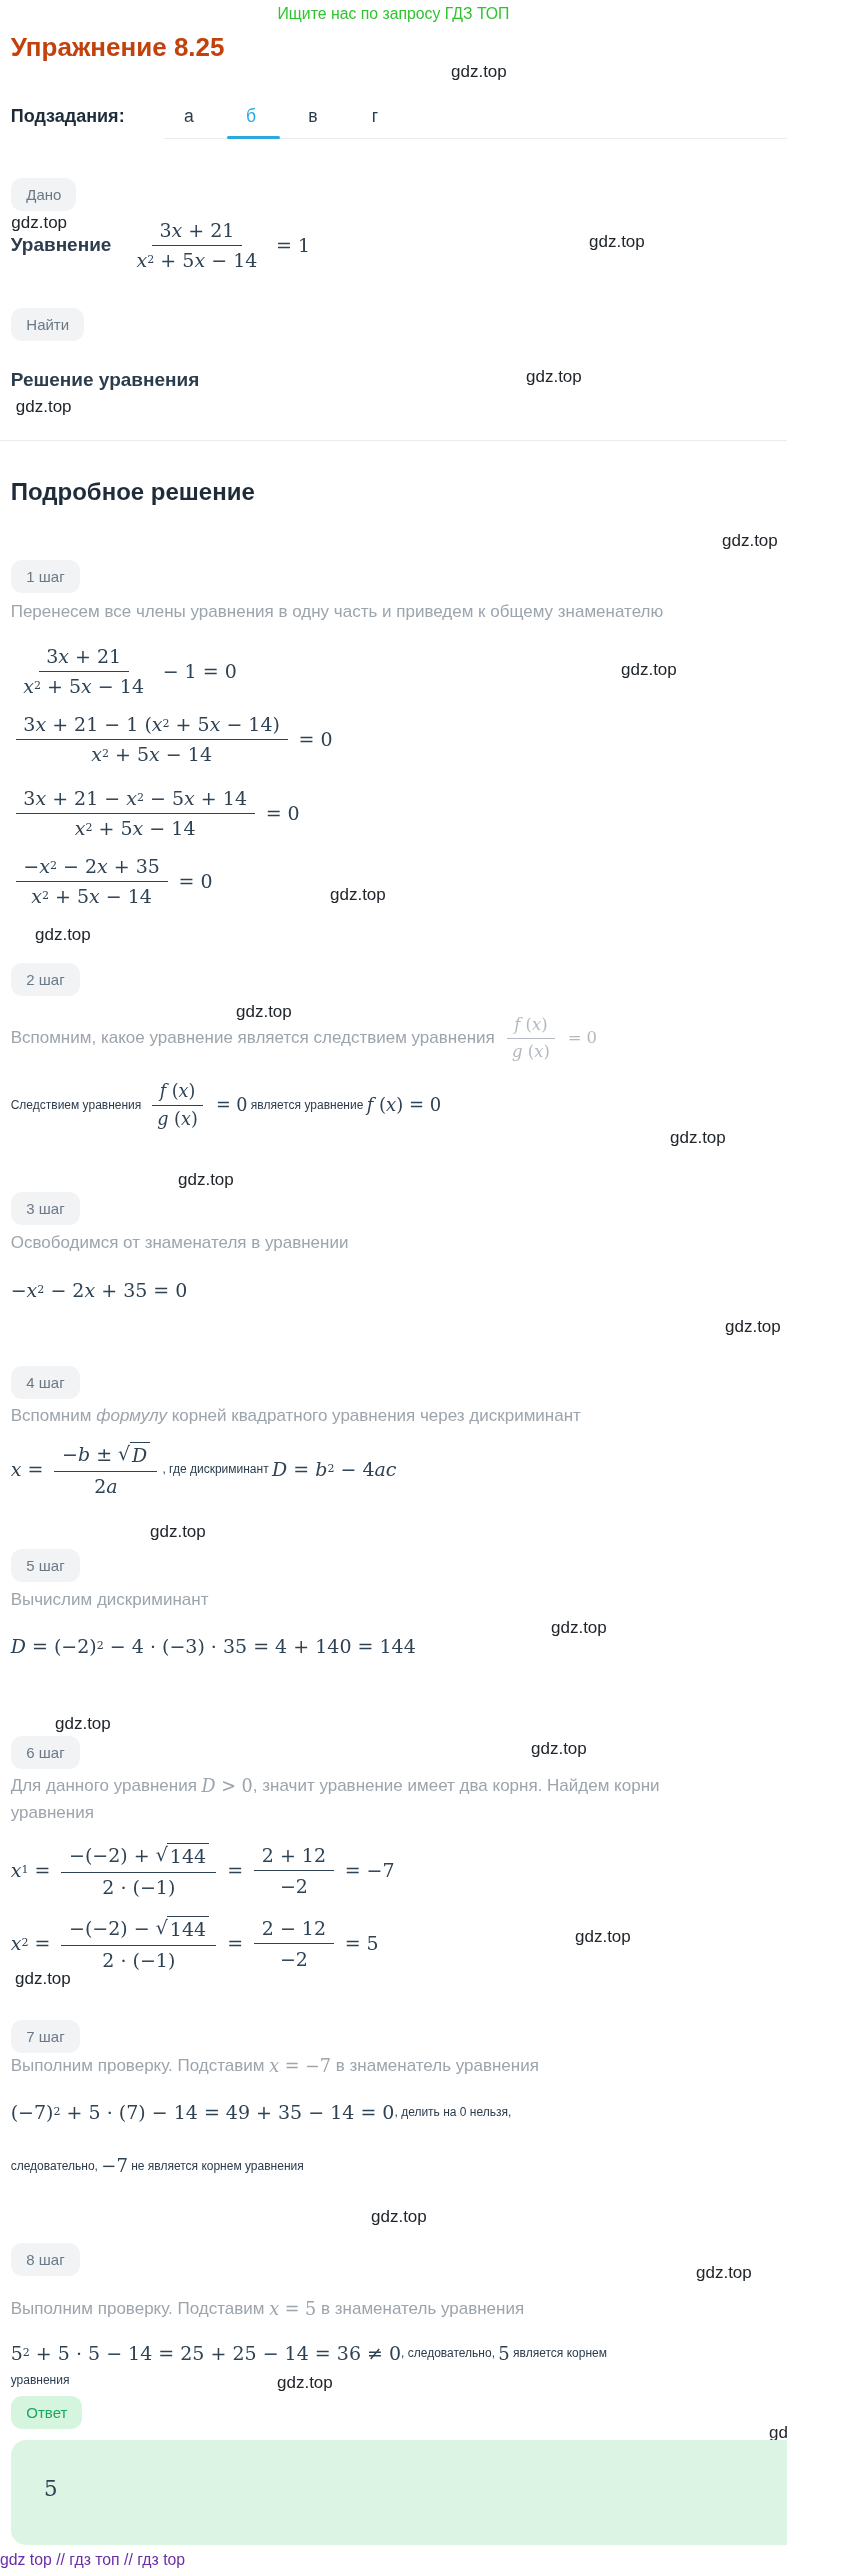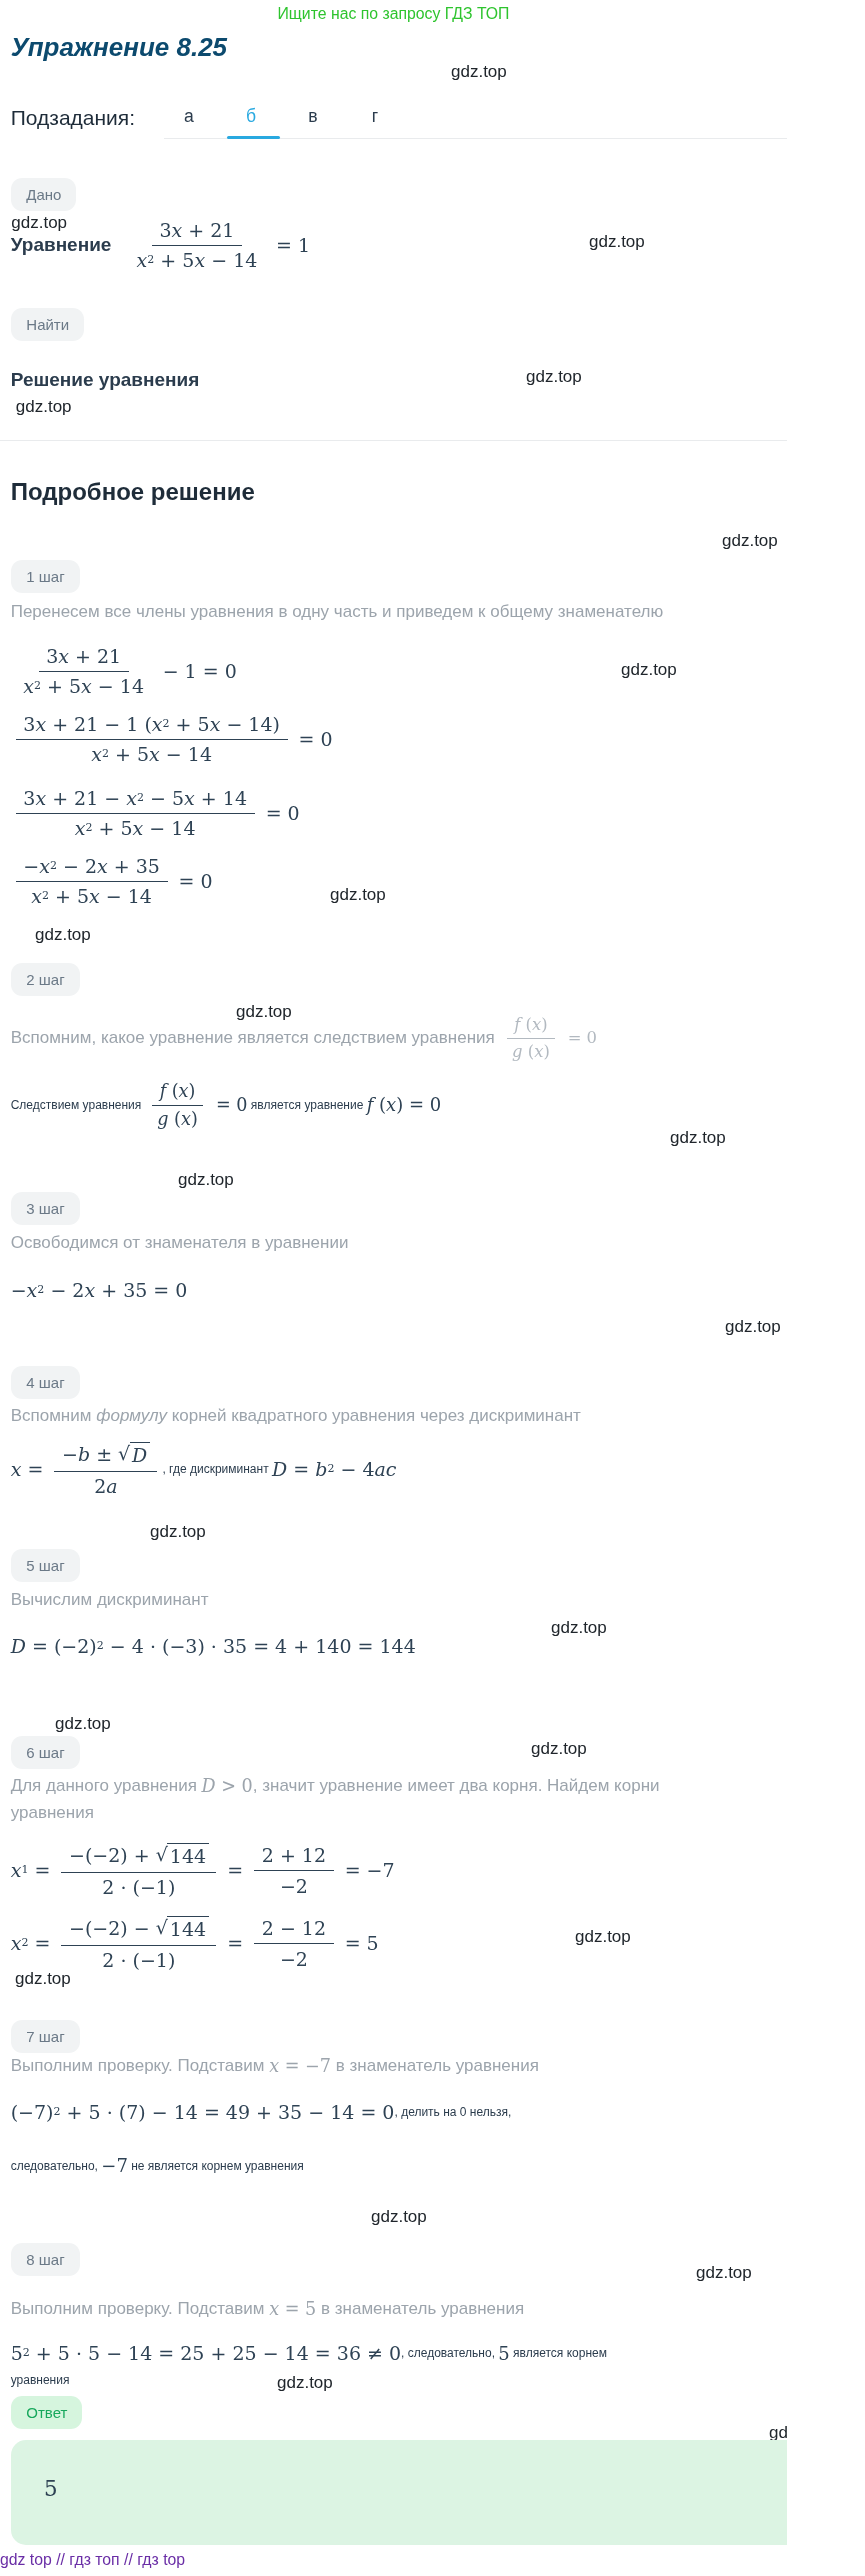--- a/index.html
+++ b/index.html
@@ -1,23 +1,23 @@
 <!DOCTYPE html>
 <html style="font-size:10px"><head>
 <meta charset="utf-8">
 <style>
   html,body{margin:0;padding:0;background:#fff;}
   .page{position:relative;width:787px;height:2576px;background:#fff;overflow:hidden;
         font-family:"Liberation Sans","DejaVu Sans",sans-serif;color:#2b3c4d;}
   .abs{position:absolute;}
   .promo{top:5px;left:0;width:100%;text-align:center;font-size:15.8px;font-weight:500;color:#2ec42e;}
-  .title{left:10.7px;top:31.5px;font-size:26px;font-weight:700;color:#0c4a6e;margin:0;font-style:italic;}
+  .title{left:10.7px;top:31.5px;font-size:26px;font-weight:700;color:#c2410c;margin:0;}
   .h2{left:10.7px;top:478px;font-size:24px;font-weight:700;color:#1e2c39;margin:0;}
   .wm{font-size:17px;color:#20262c;white-space:pre;}
-  .tabslabel{left:10.7px;top:106px;font-size:21px;font-weight:400;color:#1e2c39;}
+  .tabslabel{left:10.7px;top:106px;font-size:18px;font-weight:700;color:#1e2c39;}
   .tab{top:106px;width:28px;text-align:center;font-size:17.6px;font-weight:500;color:#2b3c4d;cursor:pointer;}
   .tab.active{color:#29a9e0;}
   .tabline{left:164px;top:138px;width:702px;height:1.3px;background:#e9ebed;}
   .tabactive{left:227px;top:136px;width:53px;height:3.2px;background:#29a9e0;border-radius:1.9px;}
   .badge{left:11.3px;height:33px;line-height:33px;padding:0 15px;border-radius:11.3px;
          background:#f1f3f4;color:#6b7987;font-size:15px;font-weight:500;display:inline-block;}
   .badge.green{background:#d6f5de;color:#17a85c;}
   .lab{font-size:19px;font-weight:600;color:#2b3c4d;white-space:pre;}
   .gray{font-size:17px;color:#9ca4ac;white-space:pre;}
   .darktx{font-size:12px;color:#2b3c4d;white-space:pre;}

